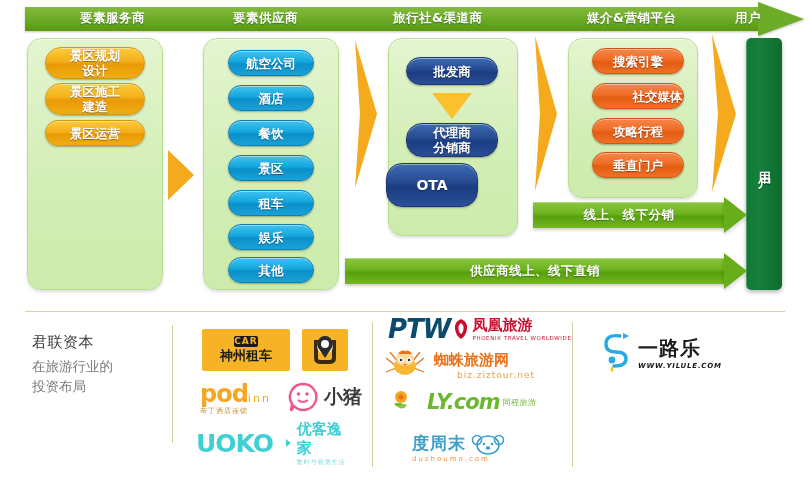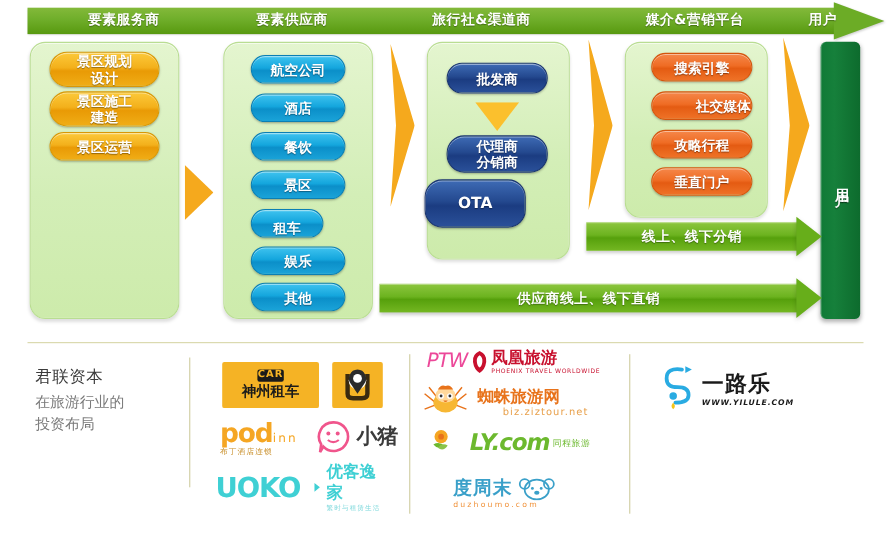--- a/index.html
+++ b/index.html
@@ -151,21 +151,21 @@
   .podinn-inn { font-size: 11px; color: #f5a623; letter-spacing: 2px; }
   .podinn-sub { font-size: 7px; color: #c98f2a; letter-spacing: 1px; }
 
   .xz-text { font-size: 19px; font-weight: bold; color: #3b3b3b; }
 
   .uoko-wrap { background: #ffffff; display: flex; align-items: center; }
   .uoko-main { font-size: 25px; font-weight: bold; color: #3fd0d4; letter-spacing: -1px; line-height: 25px; }
   .uoko-cn { font-size: 15px; font-weight: bold; color: #3fd0d4; letter-spacing: 0; }
   .uoko-sub { font-size: 6px; color: #7fd9dc; letter-spacing: 1px; }
 
-  .ptw-main { font-size: 18px; font-weight: normal; color: #ec4899; letter-spacing: -1px; line-height: 22px; font-style: italic; }
+  .ptw-main { font-size: 26px; font-weight: bold; color: #0c4a6e; letter-spacing: -1px; line-height: 22px; font-style: italic; }
   .ptw-cn { font-size: 15px; font-weight: bold; color: #c8102e; }
   .ptw-sub { font-size: 5.5px; color: #c8102e; letter-spacing: .6px; }
 
   .zz-cn { font-size: 15px; font-weight: bold; color: #e8731b; }
   .zz-sub { font-size: 9px; color: #e8a04b; letter-spacing: 1px; padding-left: 23px; }
 
   .ly-main { font-size: 21px; font-weight: bold; color: #6cb92e; letter-spacing: -1px; line-height: 21px; font-style: italic; }
   .ly-badge { font-size: 8px; color: #6cb92e; letter-spacing: .5px; }
 
   .dzm-cn { font-size: 17px; font-weight: bold; color: #3aa0c9; letter-spacing: 1px; }
@@ -216,21 +216,21 @@
     </div>
   <div class="pill cyan" style="left:228px; top:120px; width:86px; height:26px;">
     <span>餐饮</span>
     </div>
   <div class="pill cyan" style="left:228px; top:85px; width:86px; height:26px;">
     <span>酒店</span>
     </div>
   <div class="pill cyan" style="left:228px; top:155px; width:86px; height:26px;">
     <span>景区</span>
     </div>
-  <div class="pill cyan" style="left:228px; top:190px; width:66px; height:26px;align-items:flex-end;">
+  <div class="pill cyan" style="left:228px; top:190px; width:86px; height:26px;">
     <span>租车</span>
     </div>
   <div class="pill cyan" style="left:228px; top:257px; width:86px; height:26px;">
     <span>其他</span>
     </div>
   <div class="pill cyan" style="left:228px; top:224px; width:86px; height:26px;">
     <span>娱乐</span>
     </div>
 
   <div class="chev" style="left:353px; top:40px;">

